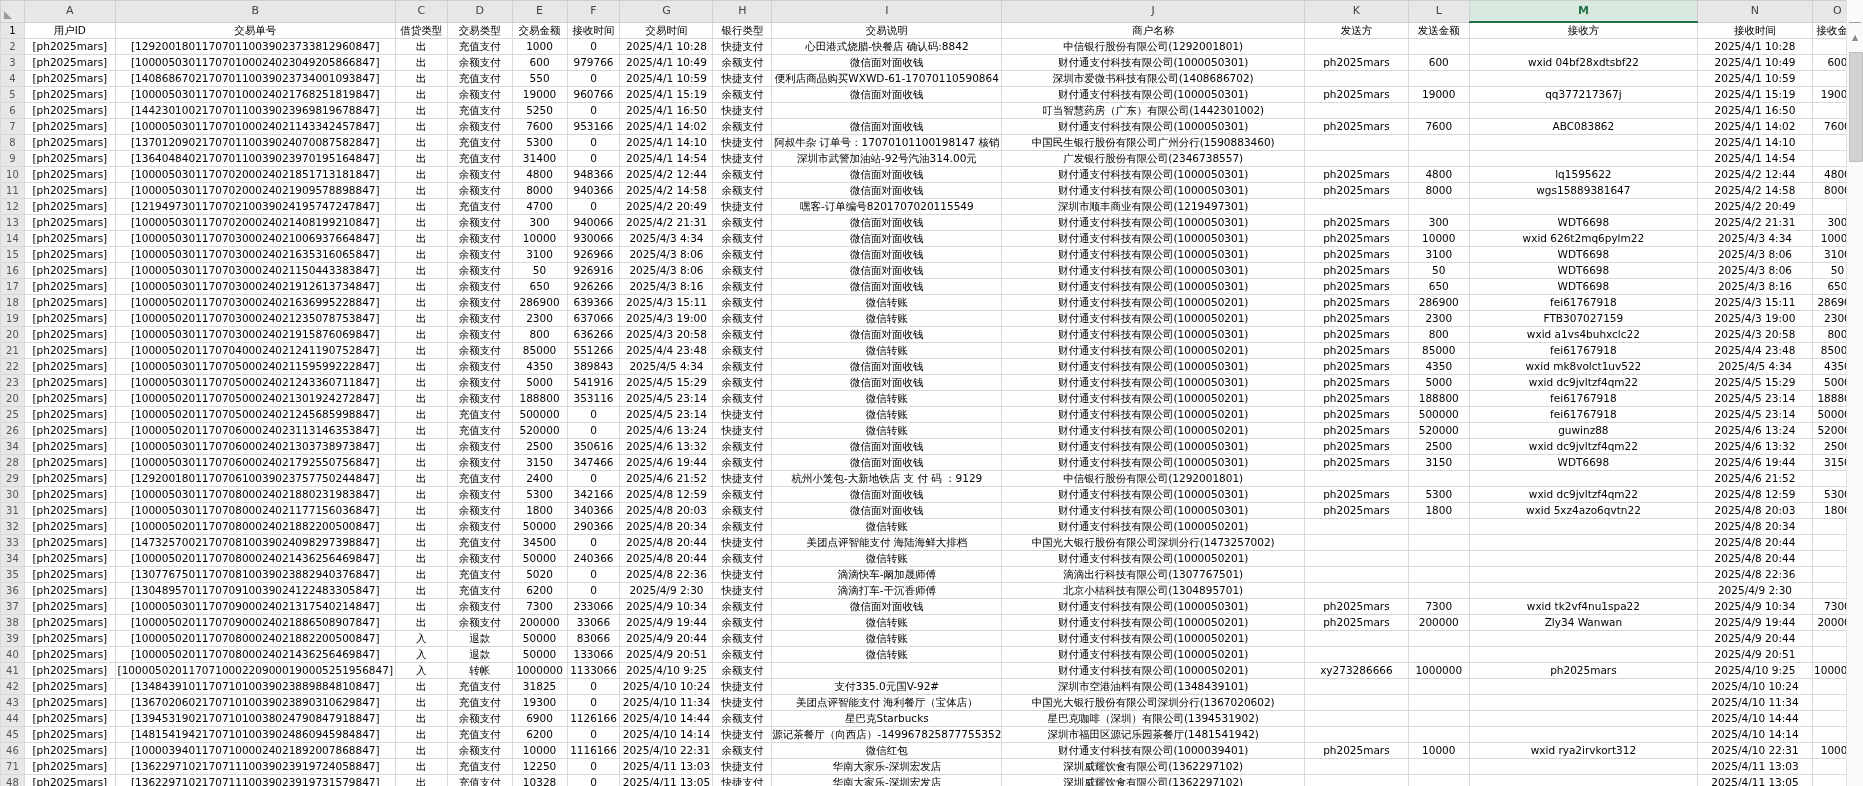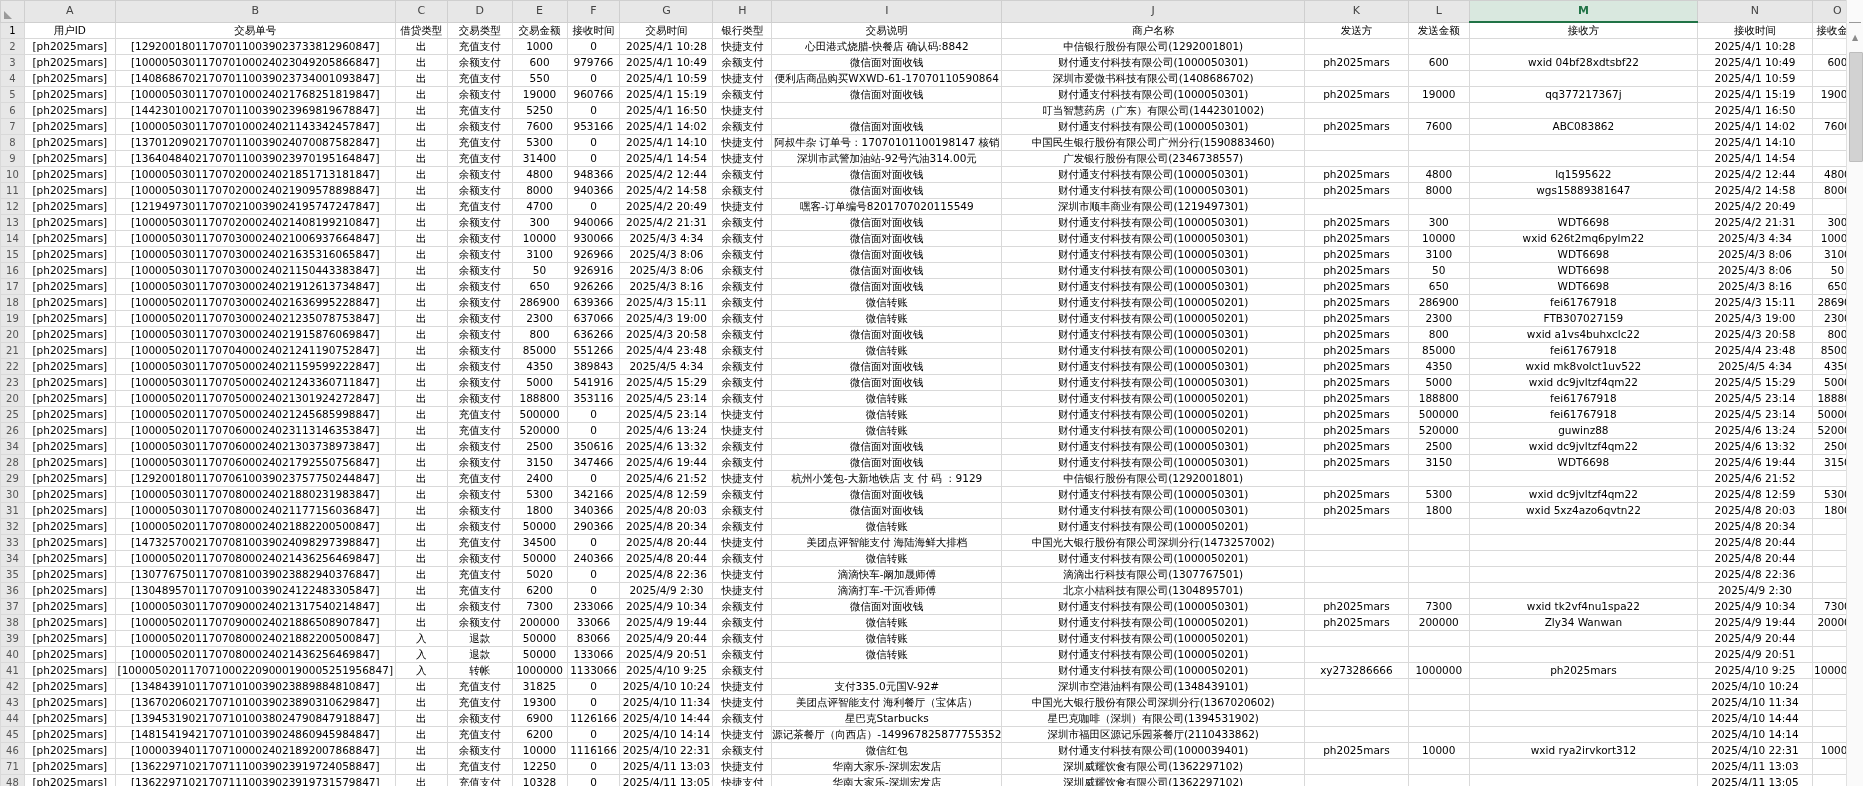--- a/index.html
+++ b/index.html
@@ -864,21 +864,21 @@
           <td class="rownum">45</td>
           <td>[ph2025mars]</td>
           <td>[148154194217071010039024860945984847]</td>
           <td>出</td>
           <td>充值支付</td>
           <td>6200</td>
           <td>0</td>
           <td>2025/4/10 14:14</td>
           <td>快捷支付</td>
           <td>源记茶餐厅（向西店）-149967825877755352</td>
-          <td>深圳市福田区源记乐园茶餐厅(2110433862)</td>
+          <td>深圳市福田区源记乐园茶餐厅(1481541942)</td>
           <td></td>
           <td></td>
           <td></td>
           <td>2025/4/10 14:14</td>
           <td></td>
         </tr>
         <tr class="data">
           <td class="rownum">46</td>
           <td>[ph2025mars]</td>
           <td>[100003940117071000024021892007868847]</td>

